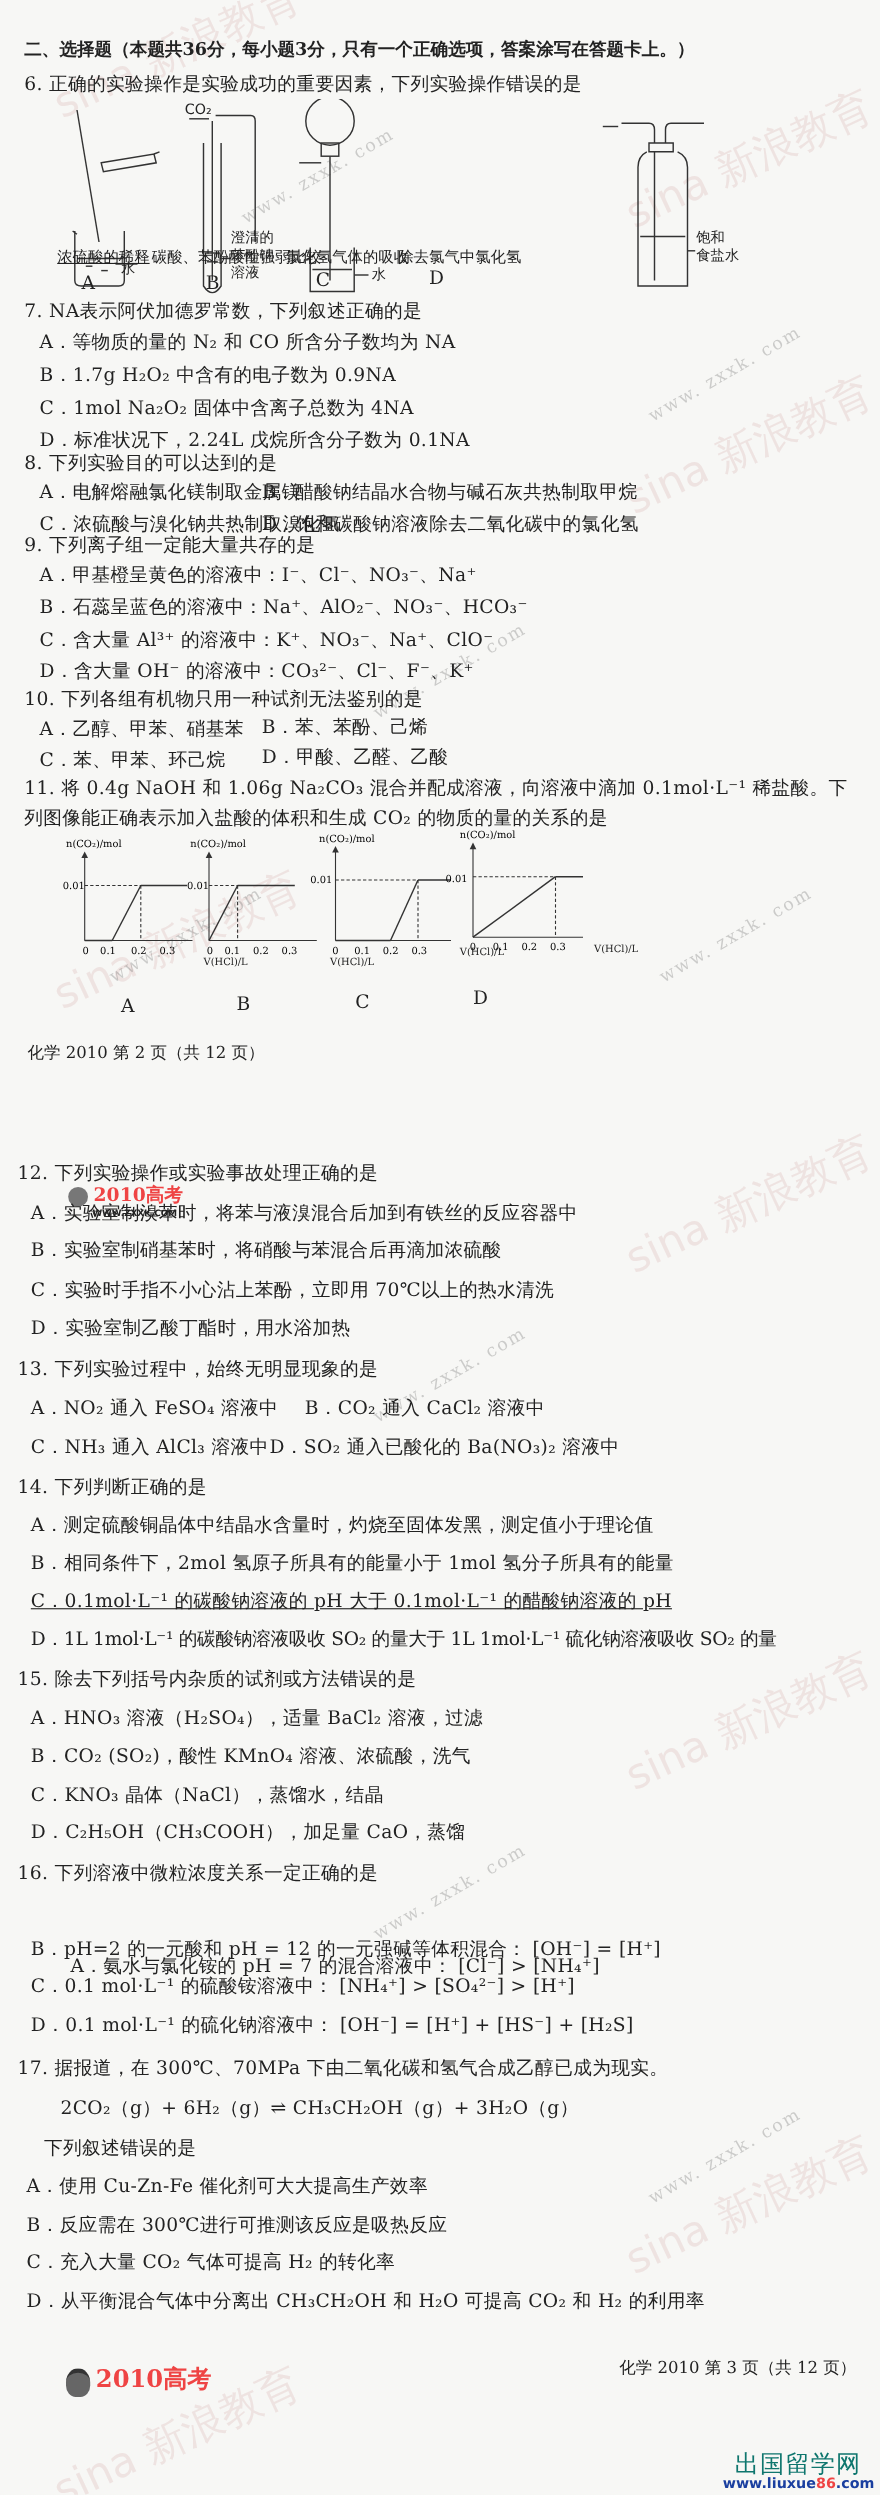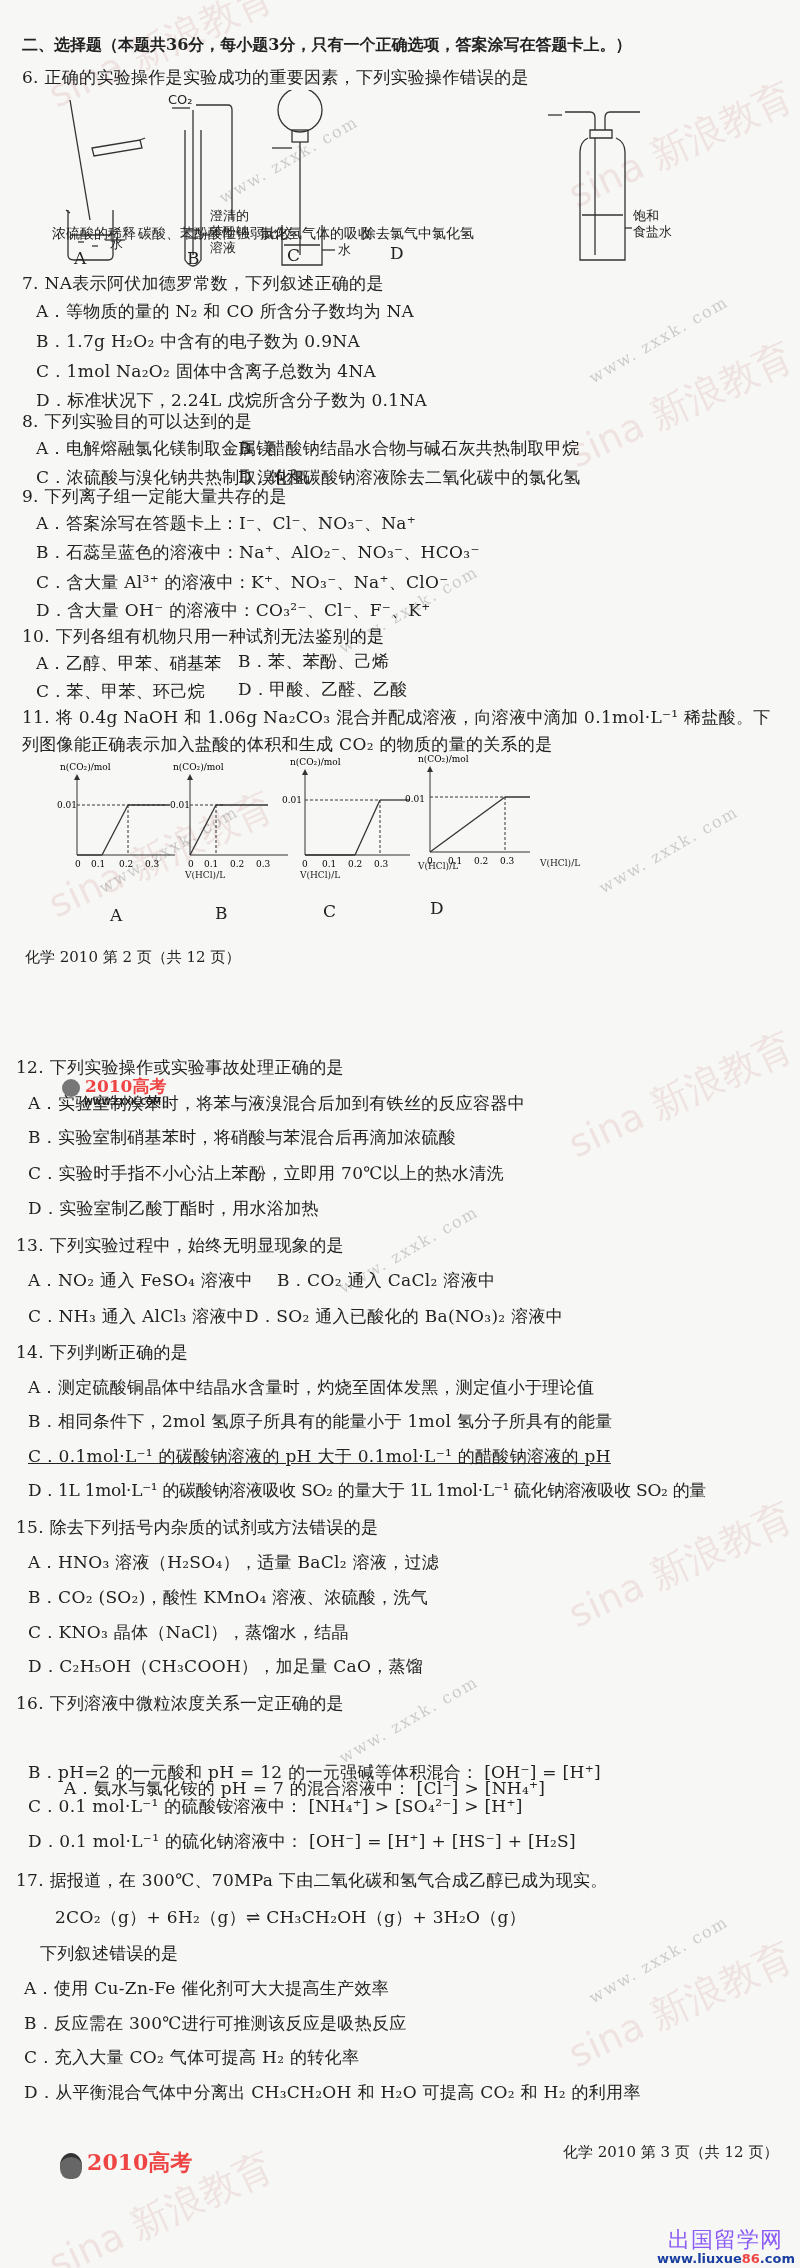--- a/index.html
+++ b/index.html
@@ -11,21 +11,21 @@
   }
   .abs { position:absolute; white-space:nowrap; }
   .t { font-size:17px; line-height:22px; letter-spacing:0.3px; }
   .ts { font-size:15px; line-height:20px; }
   .hdr { font-size:16px; font-weight:bold; }
   .wm { position:absolute; color:rgba(200,140,140,0.18); font-family:"DejaVu Sans",sans-serif; font-size:38px; transform:rotate(-25deg); white-space:nowrap; pointer-events:none; }
   .wm2 { position:absolute; color:rgba(90,90,90,0.28); font-family:"DejaVu Serif",serif; font-size:16px; transform:rotate(-30deg); white-space:nowrap; pointer-events:none; letter-spacing:2px; }
   .diag-label { font-size:14px; }
   .letter { font-size:17px; }
   .chart svg text { font-family:"DejaVu Serif",serif; }
-  .logo-cn { font-family:"DejaVu Sans",sans-serif; font-size:26px; color:#8b5cf6; letter-spacing:1px; }
+  .logo-cn { font-family:"DejaVu Sans",sans-serif; font-size:26px; color:#0f766e; letter-spacing:1px; }
   .logo-url { font-family:"DejaVu Sans",sans-serif; font-size:15px; color:#1a3fa0; font-weight:bold; }
   .logo-url .red { color:#ef4444; }
   .gk { font-size:22px; font-weight:bold; color:#ef4444; }
 </style>
 </head>
 <body>
 
 <div class="wm" style="left:40px;top:20px;">sina 新浪教育</div>
 <div class="wm" style="left:560px;top:120px;">sina 新浪教育</div>
 <div class="wm" style="left:560px;top:380px;">sina 新浪教育</div>
@@ -100,21 +100,21 @@
       <text x="210" y="130">澄清的</text>
       <text x="210" y="146">苯酚钠</text>
       <text x="210" y="162">溶液</text>
       <text x="338" y="164">水</text>
       <text x="633" y="130">饱和</text>
       <text x="633" y="146">食盐水</text>
     </g>
   </svg>
 </div>
 
-<div class="abs diag-label" style="left:52px;top:225px;">浓硫酸的稀释</div>
+<div class="abs diag-label" style="left:52px;top:225px;text-decoration:underline;">浓硫酸的稀释</div>
 <div class="abs diag-label" style="left:138px;top:225px;">碳酸、苯酚酸性强弱比较</div>
 <div class="abs diag-label" style="left:260px;top:225px;">氯化氢气体的吸收</div>
 <div class="abs diag-label" style="left:362px;top:225px;">除去氯气中氯化氢</div>
 <div class="abs letter" style="left:74px;top:248px;">A</div>
 <div class="abs letter" style="left:187px;top:248px;">B</div>
 <div class="abs letter" style="left:287px;top:245px;">C</div>
 <div class="abs letter" style="left:390px;top:243px;">D</div>
 
 <div class="abs t" style="left:22px;top:272px;">7. NA表示阿伏加德罗常数，下列叙述正确的是</div>
 <div class="abs t" style="left:36px;top:300px;">A．等物质的量的 N₂ 和 CO 所含分子数均为 NA</div>
@@ -122,21 +122,21 @@
 <div class="abs t" style="left:36px;top:360px;">C．1mol Na₂O₂ 固体中含离子总数为 4NA</div>
 <div class="abs t" style="left:36px;top:389px;">D．标准状况下，2.24L 戊烷所含分子数为 0.1NA</div>
 
 <div class="abs t" style="left:22px;top:410px;">8. 下列实验目的可以达到的是</div>
 <div class="abs t" style="left:36px;top:437px;">A．电解熔融氯化镁制取金属镁</div>
 <div class="abs t" style="left:238px;top:437px;">B．醋酸钠结晶水合物与碱石灰共热制取甲烷</div>
 <div class="abs t" style="left:36px;top:466px;">C．浓硫酸与溴化钠共热制取溴化氢</div>
 <div class="abs t" style="left:238px;top:466px;">D．饱和碳酸钠溶液除去二氧化碳中的氯化氢</div>
 
 <div class="abs t" style="left:22px;top:485px;">9. 下列离子组一定能大量共存的是</div>
-<div class="abs t" style="left:36px;top:512px;">A．答案涂写在答题卡上：I⁻、Cl⁻、NO₃⁻、Na⁺</div>
+<div class="abs t" style="left:36px;top:512px;">A．甲基橙呈黄色的溶液中：I⁻、Cl⁻、NO₃⁻、Na⁺</div>
 <div class="abs t" style="left:36px;top:541px;">B．石蕊呈蓝色的溶液中：Na⁺、AlO₂⁻、NO₃⁻、HCO₃⁻</div>
 <div class="abs t" style="left:36px;top:571px;">C．含大量 Al³⁺ 的溶液中：K⁺、NO₃⁻、Na⁺、ClO⁻</div>
 <div class="abs t" style="left:36px;top:599px;">D．含大量 OH⁻ 的溶液中：CO₃²⁻、Cl⁻、F⁻、K⁺</div>
 
 <div class="abs t" style="left:22px;top:625px;">10. 下列各组有机物只用一种试剂无法鉴别的是</div>
 <div class="abs t" style="left:36px;top:652px;">A．乙醇、甲苯、硝基苯</div>
 <div class="abs t" style="left:238px;top:650px;">B．苯、苯酚、己烯</div>
 <div class="abs t" style="left:36px;top:680px;">C．苯、甲苯、环己烷</div>
 <div class="abs t" style="left:238px;top:678px;">D．甲酸、乙醛、乙酸</div>
 

